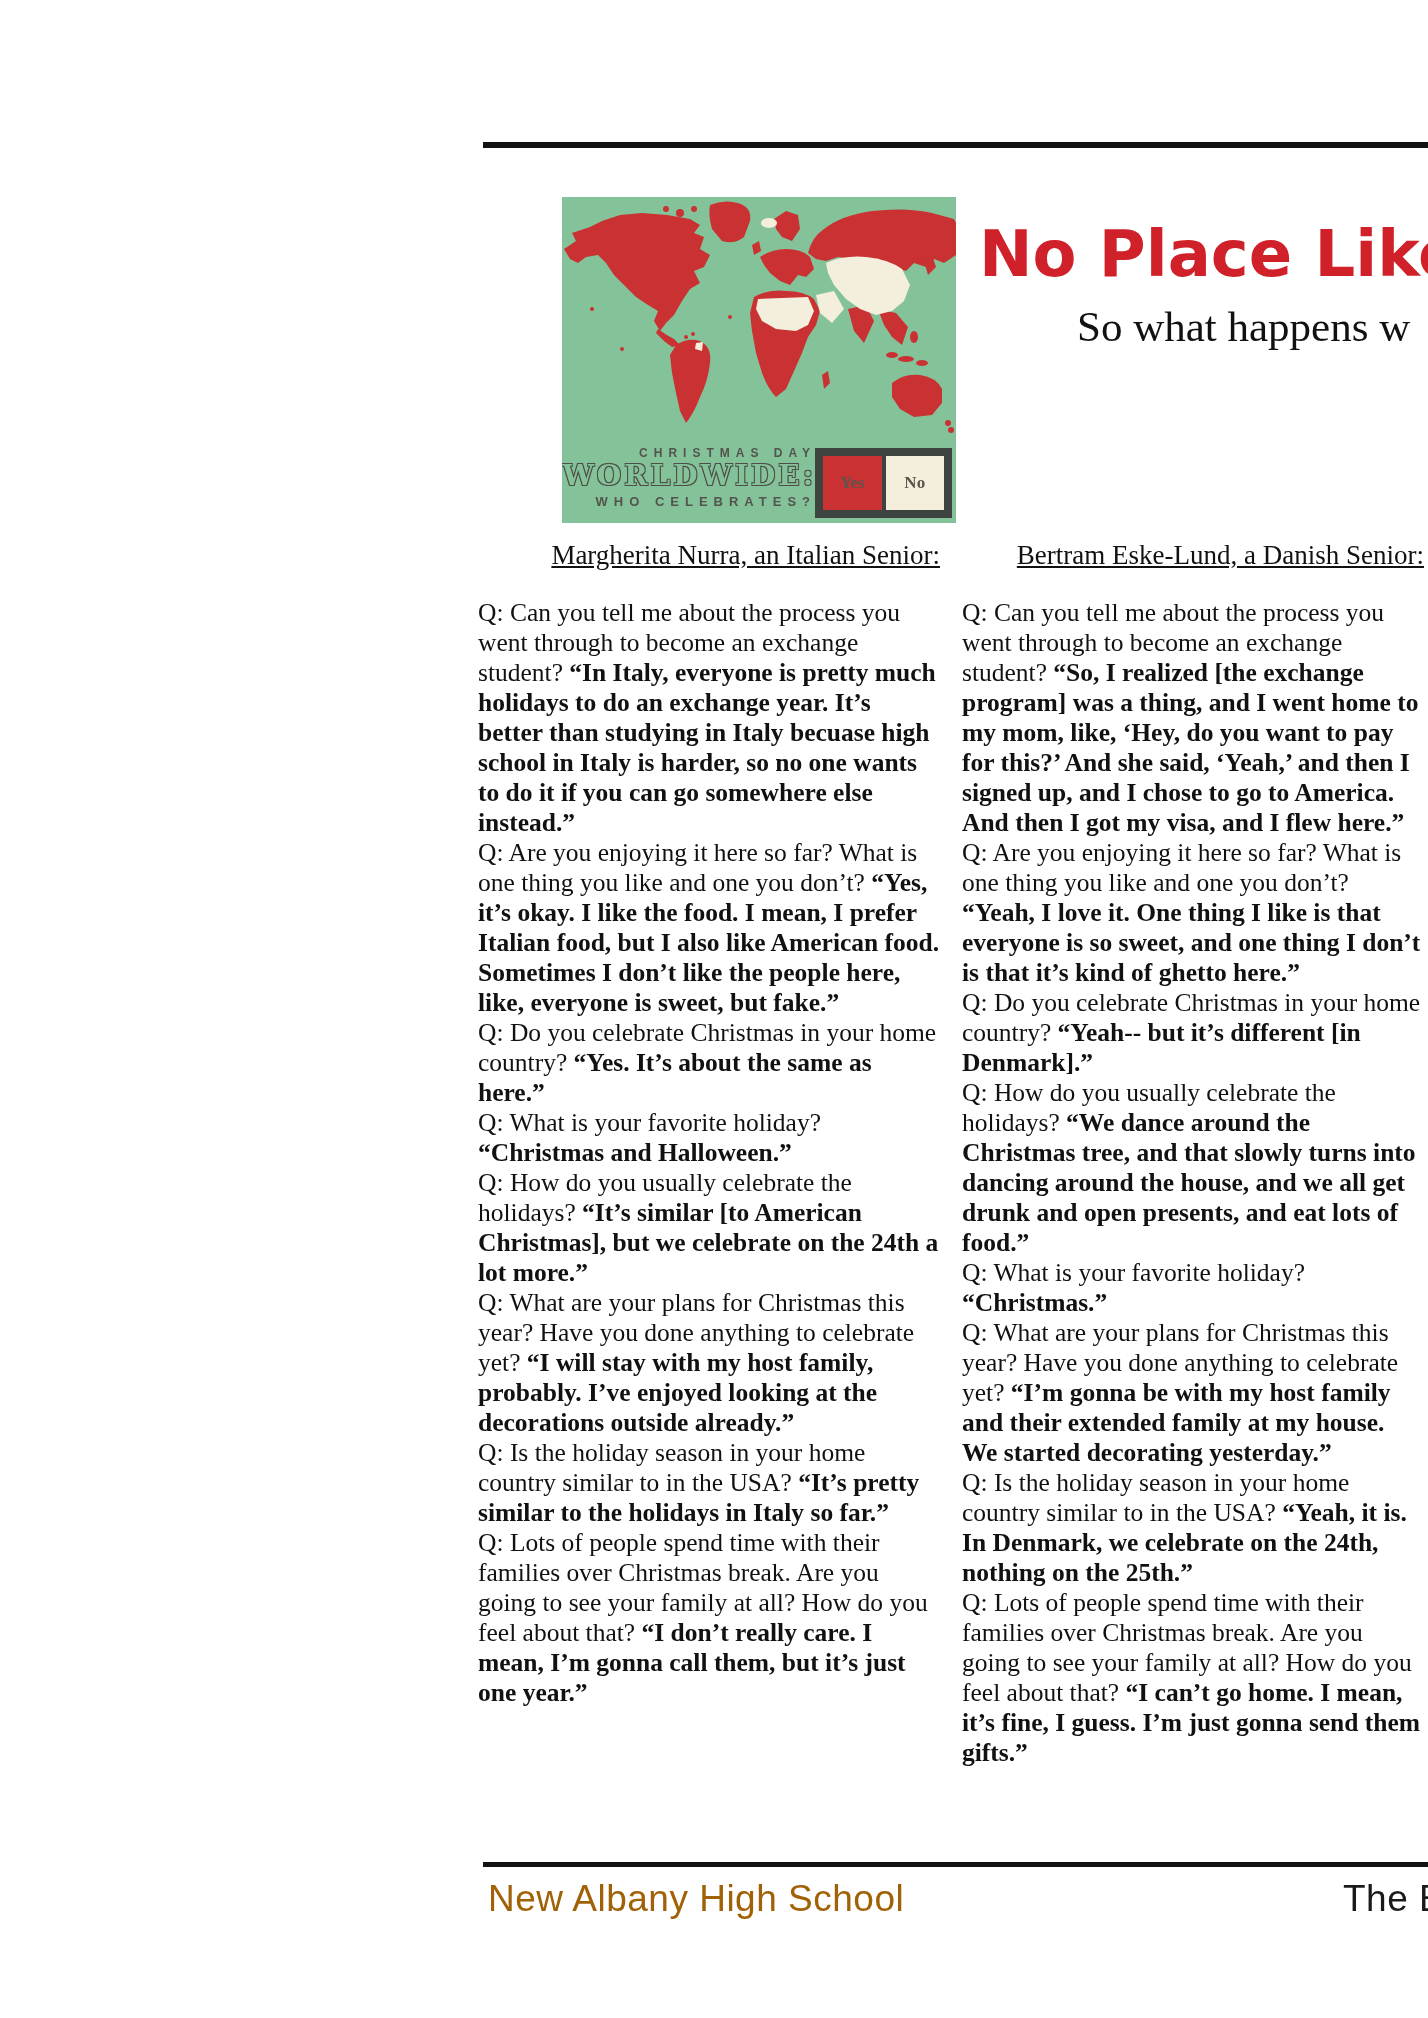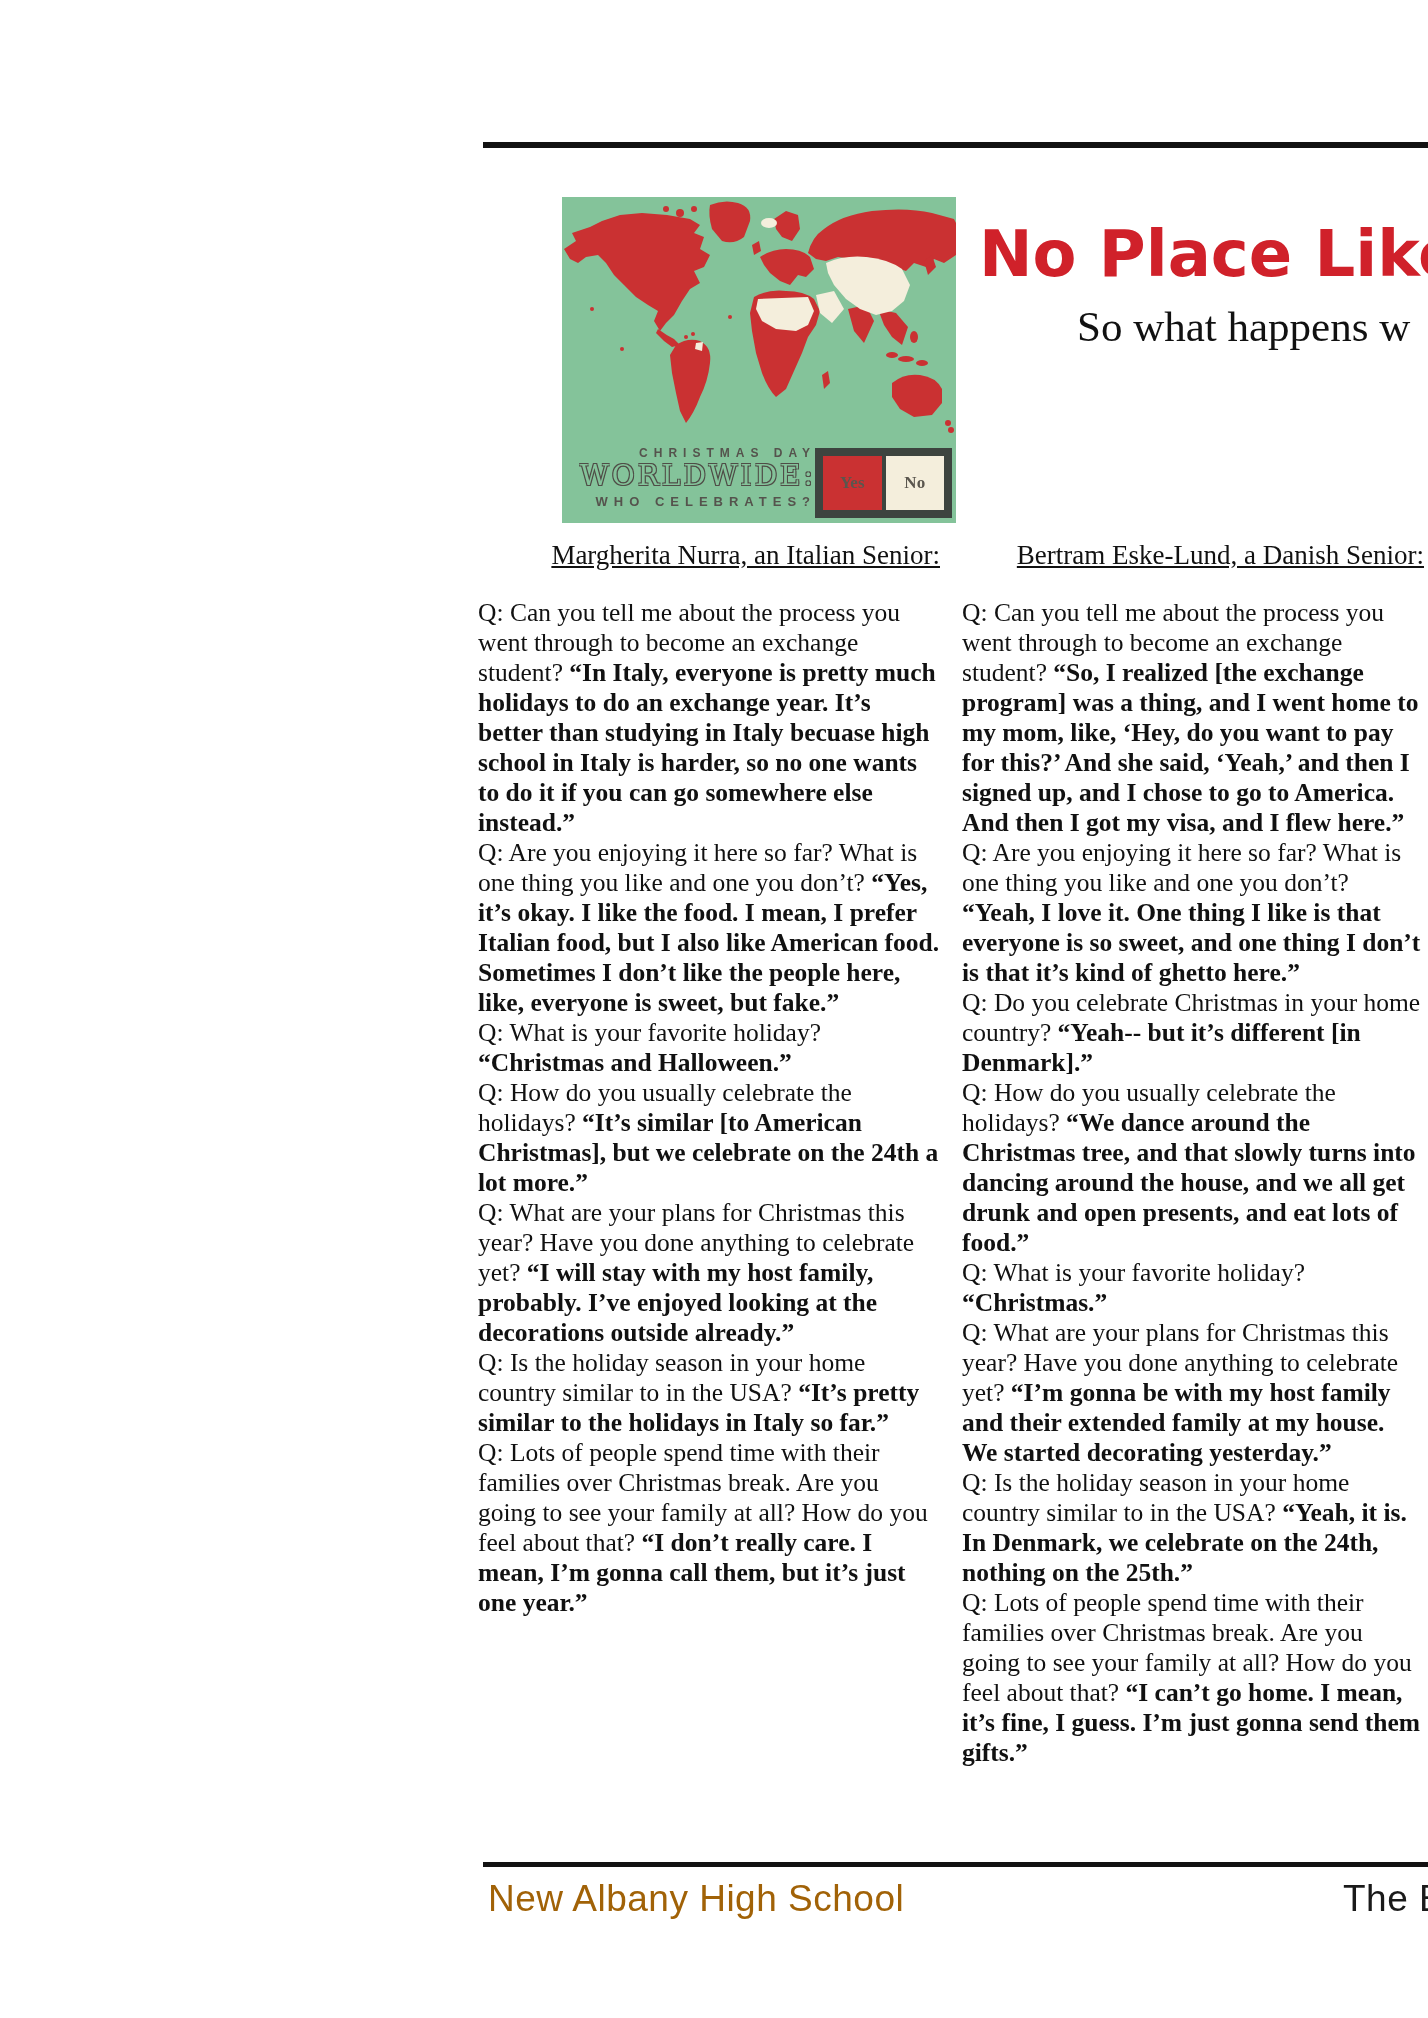--- a/index.html
+++ b/index.html
@@ -20,21 +20,21 @@
   .map svg { position:absolute; left:0; top:0; }
   .map-caption {
     position:absolute; left:0; top:249px; width:254px; text-align:right;
     color:#55534d;
   }
   .cap-small {
     font-family:"Liberation Sans", sans-serif; font-size:12px; font-weight:bold;
     letter-spacing:6px; line-height:14px;
   }
   .cap-big {
-    font-family:"DejaVu Serif", serif; font-size:28px; font-weight:normal;
+    font-family:"DejaVu Serif", serif; font-size:28px; font-weight:bold;
     letter-spacing:3px; line-height:32px;
     color:var(--map-green,#84c39a);
     text-shadow:-1px -1px 0 #4f4d47, 1px -1px 0 #4f4d47, -1px 1px 0 #4f4d47, 1px 1px 0 #4f4d47;
   }
   .cap-small2 {
     font-family:"Liberation Sans", sans-serif; font-size:13px; font-weight:bold;
     letter-spacing:6px; line-height:16px; margin-top:2px;
   }
   .legend {
     position:absolute; left:253px; top:251px; width:137px; height:70px;
@@ -164,20 +164,21 @@
   </div>
 
   <h1 class="title">No Place Like</h1>
   <div class="subtitle">So what happens w</div>
 
   <div class="col col-left">
     <h2>Margherita Nurra, an Italian Senior:</h2>
     <div class="qa-list">
         <p class="qa-item"><span class="q">Q: Can you tell me about the process you went through to become an exchange student? </span><b class="a">“In Italy, everyone is pretty much holidays to do an exchange year. It’s better than studying in Italy becuase high school in Italy is harder, so no one wants to do it if you can go somewhere else instead.”</b></p>
         <p class="qa-item"><span class="q">Q: Are you enjoying it here so far? What is one thing you like and one you don’t? </span><b class="a">“Yes, it’s okay. I like the food. I mean, I prefer Italian food, but I also like American food. Sometimes I don’t like the people here, like, everyone is sweet, but fake.”</b></p>
+        <p class="qa-item"><span class="q">Q: Do you celebrate Christmas in your home country? </span><b class="a">“Yes. It’s about the same as here.”</b></p>
         <p class="qa-item"><span class="q">Q: What is your favorite holiday? </span><b class="a">“Christmas and Halloween.”</b></p>
         <p class="qa-item"><span class="q">Q: How do you usually celebrate the holidays? </span><b class="a">“It’s similar [to American Christmas], but we celebrate on the 24th a lot more.”</b></p>
         <p class="qa-item"><span class="q">Q: What are your plans for Christmas this year? Have you done anything to celebrate yet? </span><b class="a">“I will stay with my host family, probably. I’ve enjoyed looking at the decorations outside already.”</b></p>
         <p class="qa-item"><span class="q">Q: Is the holiday season in your home country similar to in the USA? </span><b class="a">“It’s pretty similar to the holidays in Italy so far.”</b></p>
         <p class="qa-item"><span class="q">Q: Lots of people spend time with their families over Christmas break. Are you going to see your family at all? How do you feel about that? </span><b class="a">“I don’t really care. I mean, I’m gonna call them, but it’s just one year.”</b></p>
       </div>
   </div>
 
   <div class="col col-right">
     <h2>Bertram Eske-Lund, a Danish Senior:</h2>

